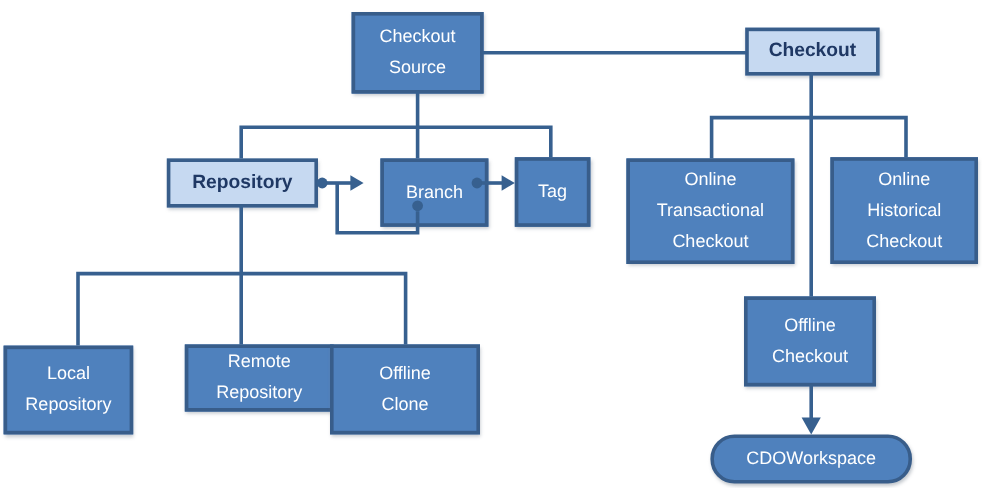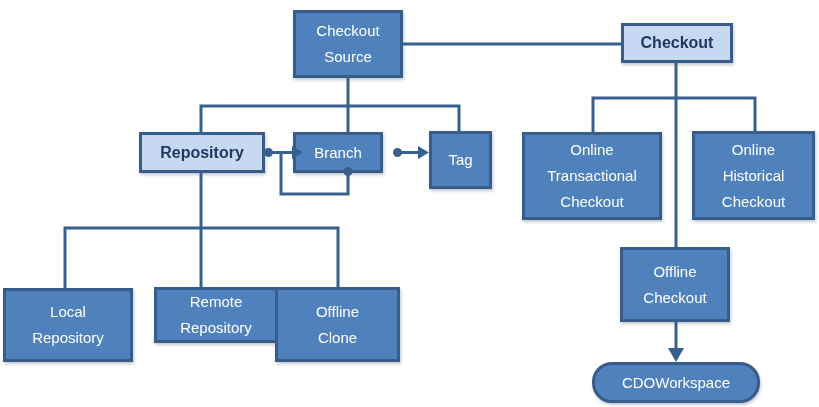--- a/index.html
+++ b/index.html
@@ -87,21 +87,21 @@
   </div>
 
   <div class="node light" style="left:621px;top:23px;width:112px;height:40px;">
     <span class="label">Checkout</span>
   </div>
 
   <div class="node light" style="left:139px;top:132px;width:126px;height:41px;">
     <span class="label">Repository</span>
   </div>
 
-  <div class="node dark" style="left:293px;top:132px;width:90px;height:41px;">
+  <div class="node dark" style="left:317px;top:132px;width:90px;height:57px;">
     <span class="label">Branch</span>
   </div>
 
   <div class="node dark" style="left:429px;top:131px;width:63px;height:58px;">
     <span class="label">Tag</span>
   </div>
 
   <div class="node dark" style="left:522px;top:132px;width:140px;height:88px;">
     <span class="label">Online
 Transactional
@@ -116,21 +116,21 @@
 
   <div class="node dark" style="left:620px;top:247px;width:110px;height:75px;">
     <span class="label">Offline
 Checkout</span>
   </div>
 
   <div class="node dark" style="left:592px;top:362px;width:168px;height:41px;border-radius:20px;">
     <span class="label">CDOWorkspace</span>
   </div>
 
-  <div class="node dark" style="left:3px;top:288px;width:130px;height:74px;">
+  <div class="node dark" style="left:3px;top:288px;width:108px;height:74px;">
     <span class="label">Local
 Repository</span>
   </div>
 
   <div class="node dark" style="left:138px;top:287px;width:124px;height:56px;margin-left:16px;">
     <span class="label">Remote
 Repository</span>
   </div>
 
   <div class="node dark" style="left:275px;top:287px;width:125px;height:75px;">

